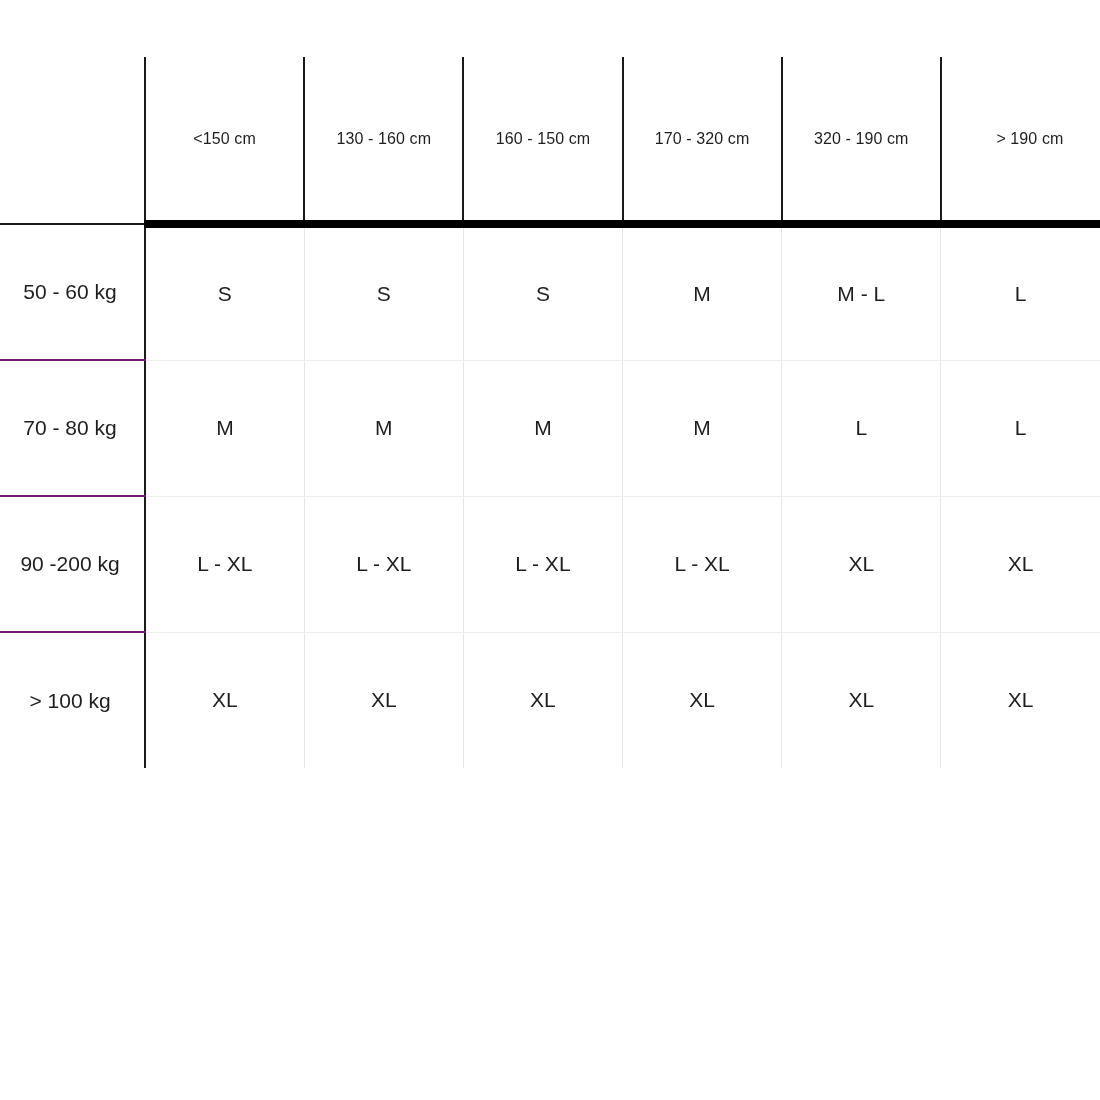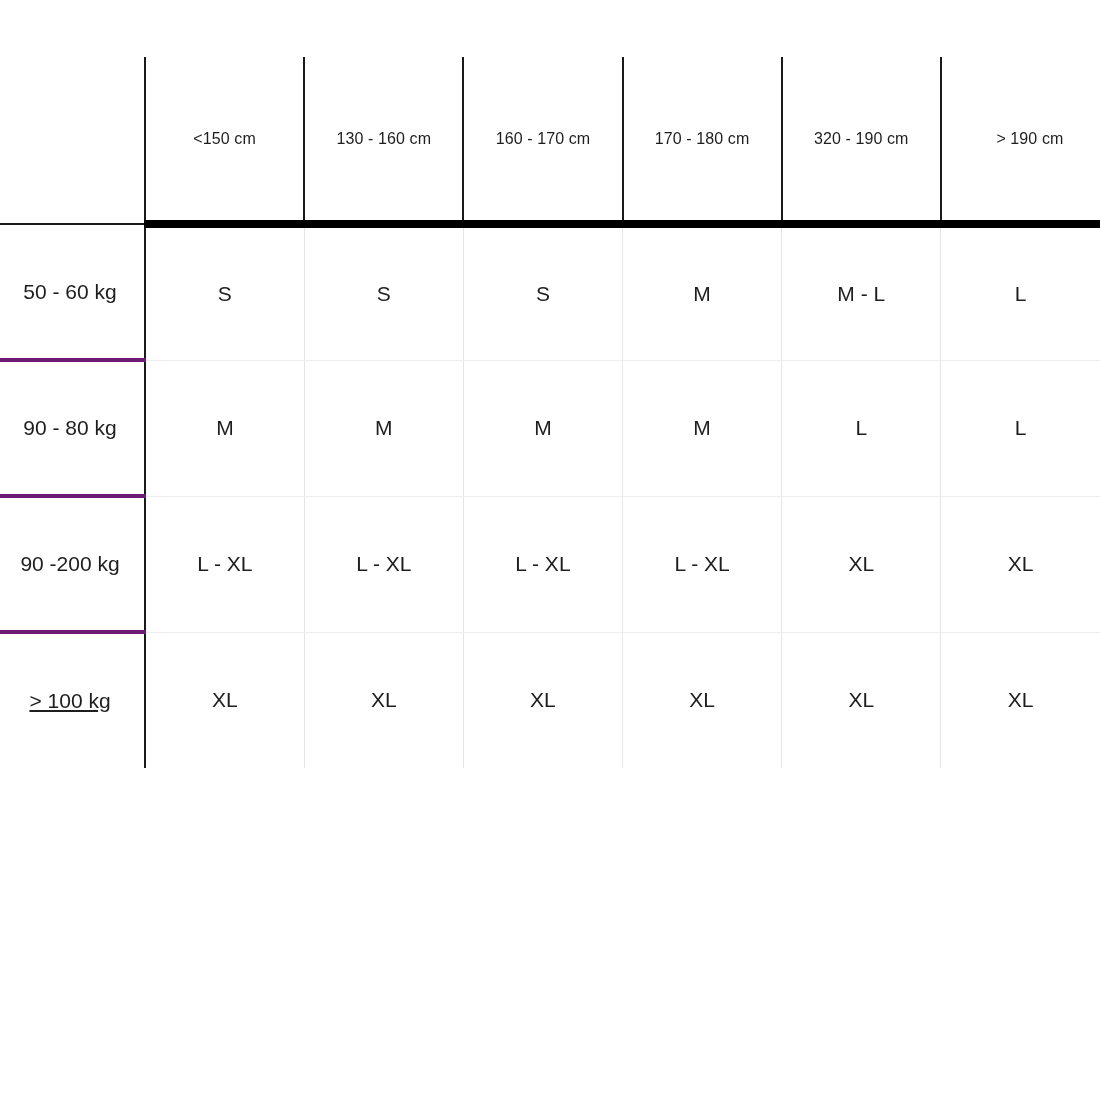--- a/index.html
+++ b/index.html
@@ -57,27 +57,26 @@
   }
   tr.header-row th.col-head.last-col {
     border-right: none;
     padding-left: 18px;
   }
 
   
   tbody tr { height: 136px; }
   tbody td.row-head {
     border-right: 2px solid #1a1a1a;
-    border-bottom: 4px solid #701a75;
+    border-bottom: 2px solid #701a75;
     font-size: 21px;
     padding-right: 4px;
   }
   tbody tr:last-child td.row-head {
     border-bottom: none;
-    text-decoration: underline;
   }
   tbody td.data-cell {
     border-right: 1px solid #e6e6e6;
     border-bottom: 1px solid #ededed;
     font-size: 21px;
   }
   tbody td.data-cell.last-col {
     border-right: none;
   }
   tbody tr:last-child td.data-cell {
@@ -101,38 +100,38 @@
       <col class="data-col">
       <col class="data-col">
       <col class="data-col">
       <col class="data-col">
     </colgroup>
     <thead>
       <tr class="header-row">
         <th class="corner-cell"></th>
         <th class="col-head">&lt;150 cm</th>
         <th class="col-head">130 - 160 cm</th>
-        <th class="col-head">160 - 170 cm</th>
-        <th class="col-head">170 - 180 cm</th>
+        <th class="col-head">160 - 150 cm</th>
+        <th class="col-head">170 - 320 cm</th>
         <th class="col-head">320 - 190 cm</th>
         <th class="col-head last-col">&gt; 190 cm</th>
       </tr>
     </thead>
     <tbody>
       <tr>
         <td class="row-head">50 - 60 kg</td>
         <td class="data-cell">S</td>
         <td class="data-cell">S</td>
         <td class="data-cell">S</td>
         <td class="data-cell">M</td>
         <td class="data-cell">M - L</td>
         <td class="data-cell last-col">L</td>
       </tr>
       <tr>
-        <td class="row-head">90 - 80 kg</td>
+        <td class="row-head">70 - 80 kg</td>
         <td class="data-cell">M</td>
         <td class="data-cell">M</td>
         <td class="data-cell">M</td>
         <td class="data-cell">M</td>
         <td class="data-cell">L</td>
         <td class="data-cell last-col">L</td>
       </tr>
       <tr>
         <td class="row-head">90 -200 kg</td>
         <td class="data-cell">L - XL</td>

